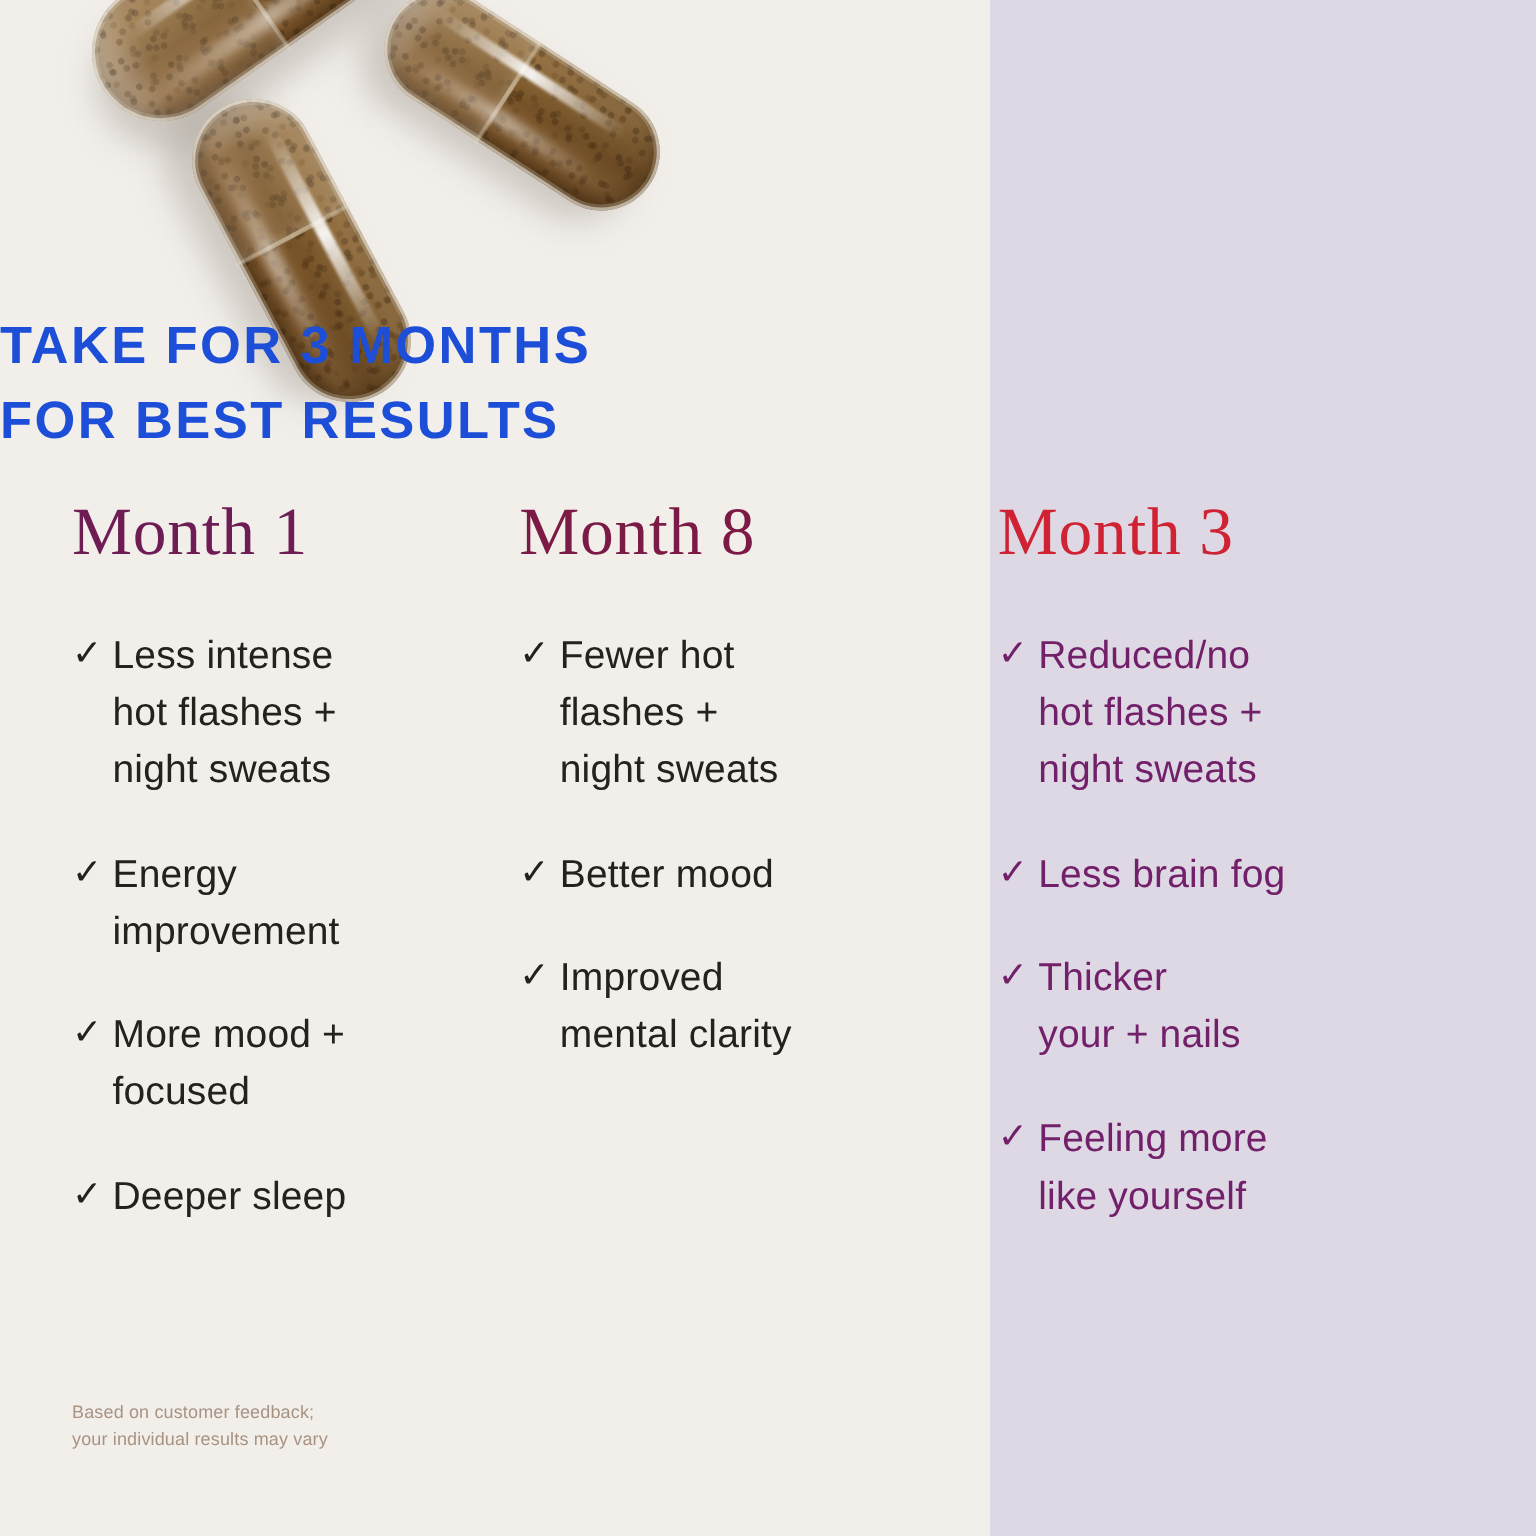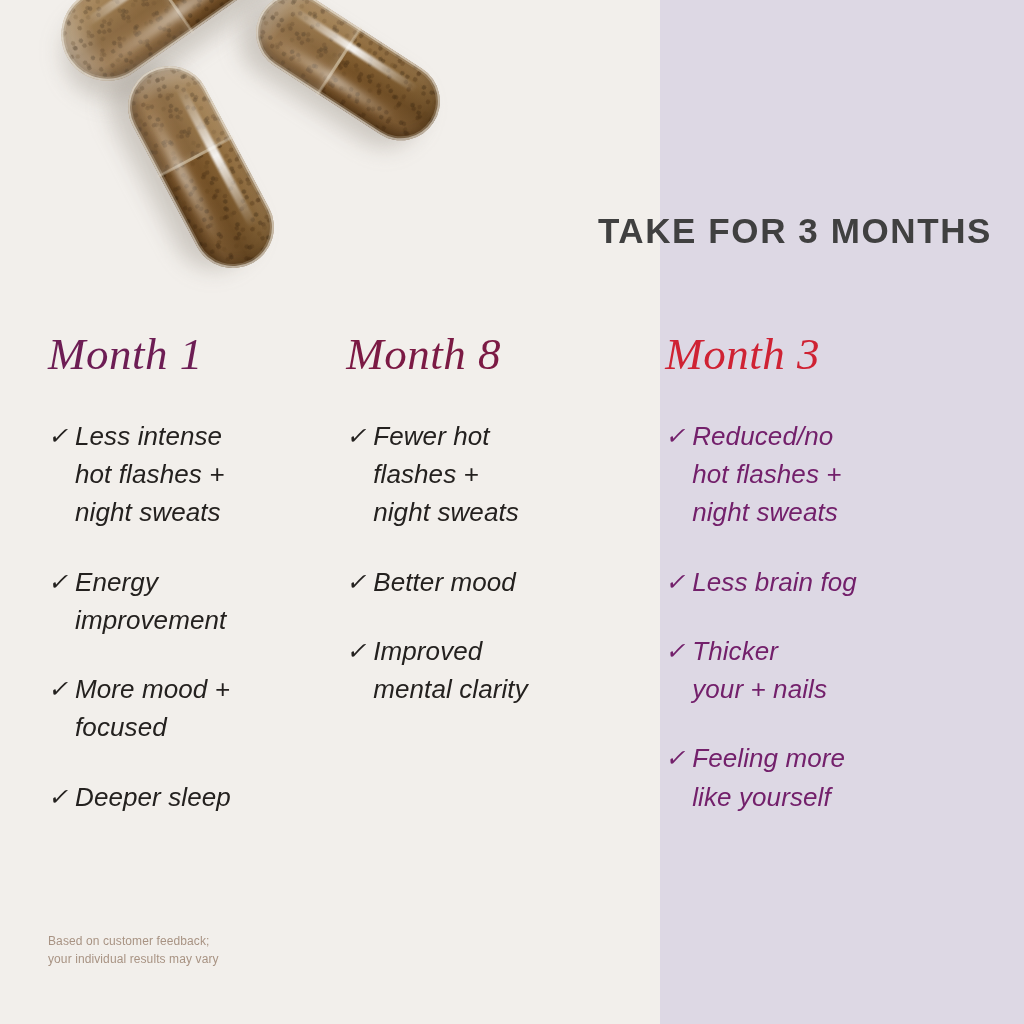--- a/index.html
+++ b/index.html
@@ -130,37 +130,37 @@
       rgba(255,255,255,0.45),
       rgba(255,255,255,0.00));
     filter:blur(3px);
   }
 
   
   .headline {
     position:absolute;
     left:0; top:206px;
     width:992px;
-    text-align:right;
+    text-align:left;
     font-weight:700;
     font-size:35px;
     letter-spacing:1.6px;
     line-height:1.43;
-    color:#404040;
+    color:#1d4ed8;
   }
   .headline .hl-line { display:block; }
 
   
   .columns {
     position:absolute;
     left:0; top:332px;
     width:1024px;
     display:flex;
   }
-  .col { position:relative;font-style:italic; }
+  .col { position:relative; }
   .col-1 { width:325px; padding-left:48px; }
   .col-2 { width:335px; padding-left:42px; }
   .col-3 { width:436px; padding-left:48px; }
 
   .month-title {
     font-family:"Liberation Serif", serif;
     font-size:45px;
     font-weight:400;
     line-height:1;
     letter-spacing:0.5px;
@@ -250,20 +250,21 @@
       <div class="cap-edge" style="left:0; width:98px;"></div>
       <div class="joint" style="left:96px;"></div>
       <div class="glint" style="left:26px; top:18px; width:160px; height:9px;"></div>
       <div class="glint-soft" style="left:34px; top:55px; width:148px; height:11px;"></div>
     </div>
 
   </div>
 
   <div class="headline">
     <span class="hl-line">TAKE FOR 3 MONTHS</span>
+    <span class="hl-line">FOR BEST RESULTS</span>
   </div>
 
   <div class="columns">
 
     <div class="col col-1">
       <div class="month-title m1">Month 1</div>
       <ul class="benefits">
         <li class="benefit dark-text">
           <span class="check">✓</span>
           <span class="text">Less intense

